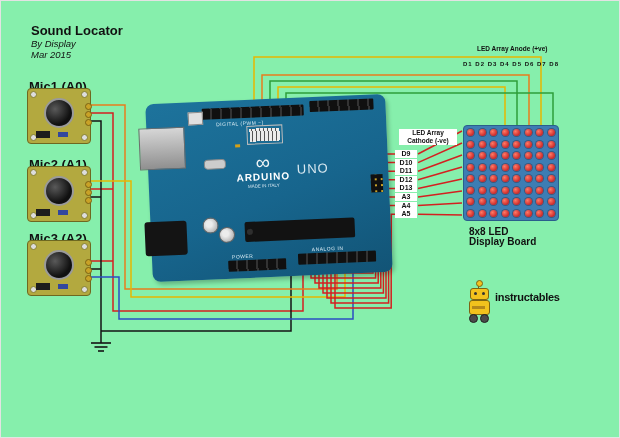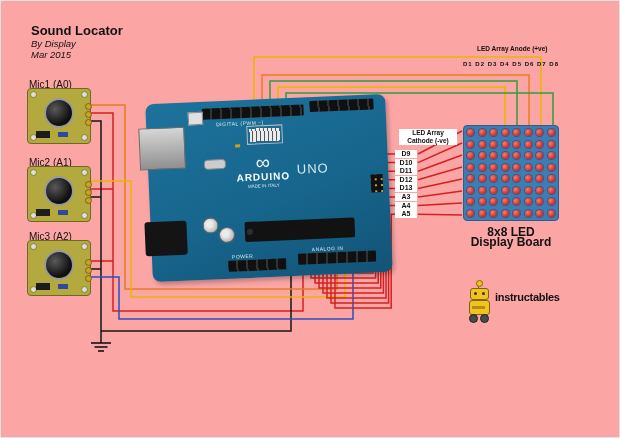--- a/index.html
+++ b/index.html
@@ -1,26 +1,26 @@
 <!DOCTYPE html>
 <html style="--wire-yellow: #e6b800; --wire-orange: #e87d1e; --wire-green: #2e9e3a; --wire-red: #d42020; --wire-blue: #2b4fc2; --wire-black: #141414; --board-blue: #17658d; --matrix-blue: #3d7db4; --led-red: #cc2a2a; --mic-board: #b3a93f; --robot-yellow: #f2c21d;"><head>
 <meta charset="utf-8">
 <style>
   html,body{margin:0;padding:0;background:#fff;}
-  .canvas{position:relative;width:620px;height:438px;background:#fca5a5;overflow:hidden;
+  .canvas{position:relative;width:620px;height:438px;background:#86efac;overflow:hidden;
           font-family:"Liberation Sans",sans-serif;border:1px solid #e3e3e3;box-sizing:border-box;}
   svg.wires{position:absolute;left:0;top:0;width:620px;height:438px;}
 
   
   .title-block{position:absolute;left:30px;top:22px;color:#111;}
   .title-block h1{margin:0;font-size:13px;font-weight:bold;}
   .title-block .sub{font-size:9.5px;font-style:italic;line-height:11px;}
 
   
-  .mic-label{position:absolute;font-size:10px;font-weight:normal;color:#111;}
+  .mic-label{position:absolute;font-size:13px;font-weight:bold;color:#111;}
   .mic{position:absolute;width:62px;height:54px;background:var(--mic-board,#b3a93f);
        border:1px solid #6e6820;border-radius:4px;}
   .mic .hole{position:absolute;width:5px;height:5px;border-radius:50%;background:#ddd;border:1px solid #857f2e;}
   .mic .hole.tl{left:2px;top:2px}.mic .hole.tr{right:2px;top:2px}
   .mic .hole.bl{left:2px;bottom:2px}.mic .hole.br{right:2px;bottom:2px}
   .mic .mic-cap{position:absolute;left:16px;top:9px;width:26px;height:26px;border-radius:50%;
        background:radial-gradient(circle at 35% 35%, #5a5a5a, #101010 65%);border:2px solid #9a9a9a;}
   .mic .chip{position:absolute;left:8px;top:42px;width:14px;height:7px;background:#1d1d1d;}
   .mic .res{position:absolute;left:30px;top:43px;width:10px;height:5px;background:#32479e;}
   .mic .pad{position:absolute;right:-2px;width:5px;height:5px;border-radius:50%;background:#c9a227;border:1px solid #7c6313;}
@@ -65,22 +65,22 @@
           background:var(--matrix-blue,#3d7db4);border:1px solid #2a5e8c;box-sizing:border-box;
           display:grid;padding:1px;}
   .led-dot{width:7px;height:7px;border-radius:50%;margin:auto;
           background:radial-gradient(circle at 35% 35%, #ff7a66, var(--led-red,#cc2a2a) 70%);
           box-shadow:0 0 0 1px rgba(60,20,20,.35);}
   .cathode-label{position:absolute;left:398px;top:128px;width:58px;font-size:6.5px;font-weight:bold;color:#111;
           text-align:center;white-space:pre-line;background:#fff;line-height:8px;}
   .cathode-pin-list{position:absolute;left:394px;top:0;width:22px;height:438px;}
   .cathode-pin{position:absolute;left:0;width:22px;font-size:7px;font-weight:bold;color:#111;
           text-align:center;line-height:8px;background:#fff;}
-  .board-label{position:absolute;left:468px;top:226px;width:84px;font-size:12px;font-weight:bold;color:#111;
-          text-align:center;white-space:pre-line;line-height:10px;}
+  .board-label{position:absolute;left:468px;top:226px;width:84px;font-size:10px;font-weight:bold;color:#111;
+          white-space:pre-line;line-height:10px;}
 
   
   .robot{position:absolute;left:466px;top:282px;width:24px;height:40px;}
   .robot .antenna{position:absolute;left:11px;top:0;width:1px;height:5px;background:#7c6313;}
   .robot .antenna-ball{position:absolute;left:9px;top:-3px;width:5px;height:5px;border-radius:50%;background:var(--robot-yellow,#f2c21d);border:1px solid #7c6313;}
   .robot .head{position:absolute;left:3px;top:5px;width:17px;height:10px;border-radius:3px;background:var(--robot-yellow,#f2c21d);border:1px solid #7c6313;}
   .robot .eye{position:absolute;top:3px;width:3px;height:3px;border-radius:50%;background:#333;}
   .robot .eye.l{left:3px}.robot .eye.r{right:3px}
   .robot .body{position:absolute;left:2px;top:17px;width:19px;height:13px;border-radius:3px;background:var(--robot-yellow,#f2c21d);border:1px solid #7c6313;}
   .robot .belt{position:absolute;left:2px;top:5px;width:13px;height:3px;background:#b5891a;}

